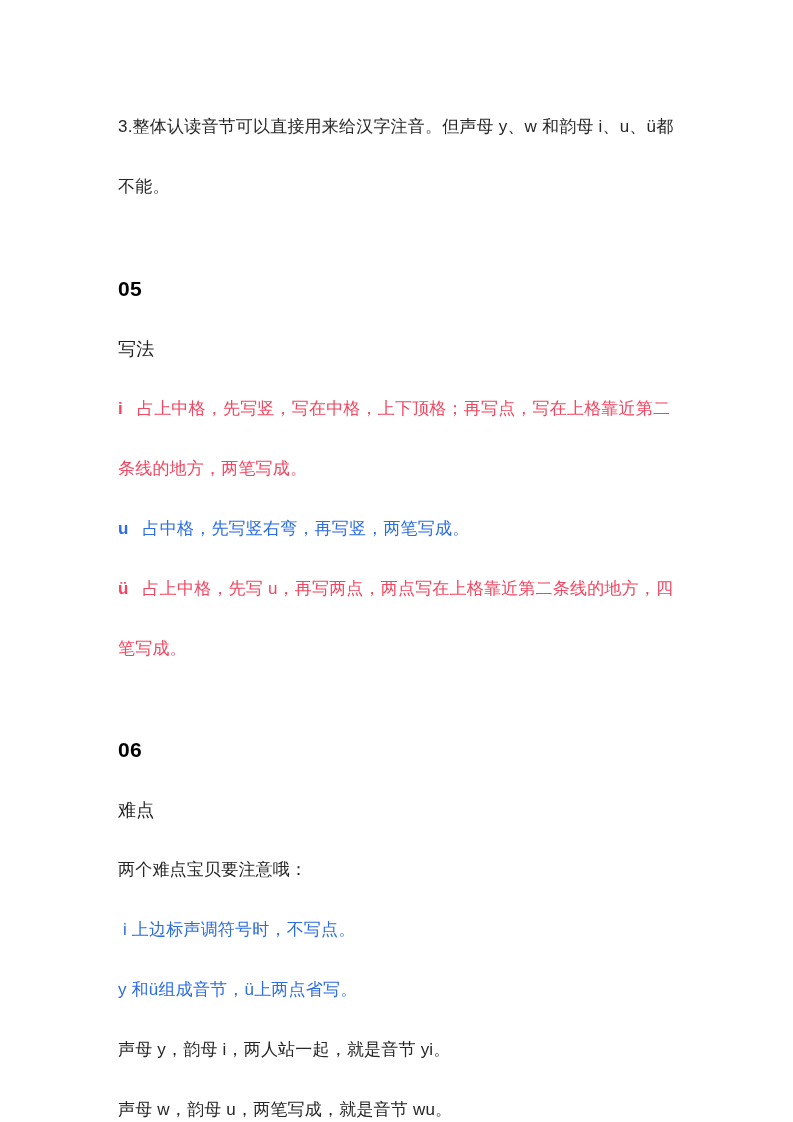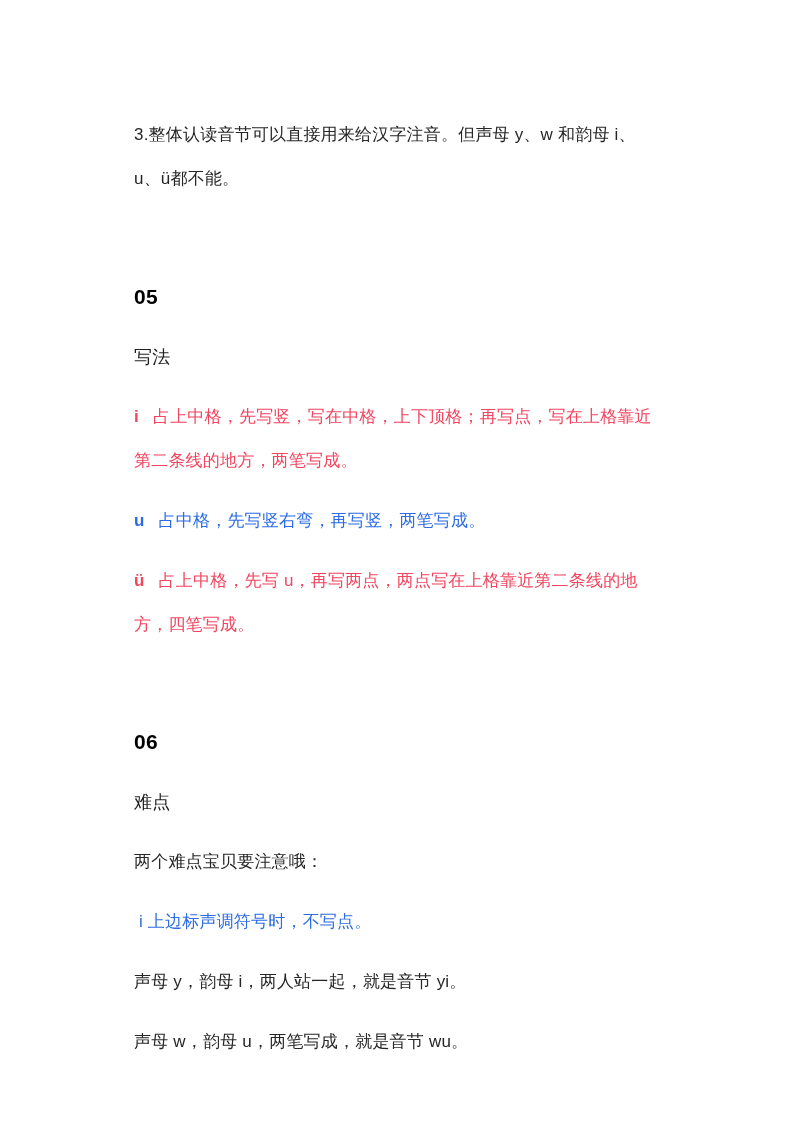--- a/index.html
+++ b/index.html
@@ -13,22 +13,22 @@
     height: 1122px;
     background: #ffffff;
     box-sizing: border-box;
     padding: 97px 115px 0 118px;
     font-family: "Liberation Sans", "DejaVu Sans", sans-serif;
     font-size: 17px;
     color: #262626;
     overflow: hidden;
   }
   .page p {
-    margin: 16px;
-    line-height: 44px;
+    margin: 0;
+    line-height: 60px;
     white-space: pre-wrap;
     letter-spacing: 0.2px;
   }
   .gap { height: 41.5px; }
   .sec-num {
     font-weight: 700;
     font-size: 21px;
     color: #000000;
   }
   .sec-title {
@@ -63,17 +63,18 @@
 
 
   <div class="gap"></div>
 
   <p class="sec-num">06</p>
   <p class="sec-title">难点</p>
 
   <p>两个难点宝贝要注意哦：</p>
 
   <p class="c-blue"> i 上边标声调符号时，不写点。</p>
+  <p class="c-blue">y 和ü组成音节，ü上两点省写。</p>
 
   <p>声母 y，韵母 i，两人站一起，就是音节 yi。</p>
   <p>声母 w，韵母 u，两笔写成，就是音节 wu。</p>
 
 </div>
 
 </body></html>

